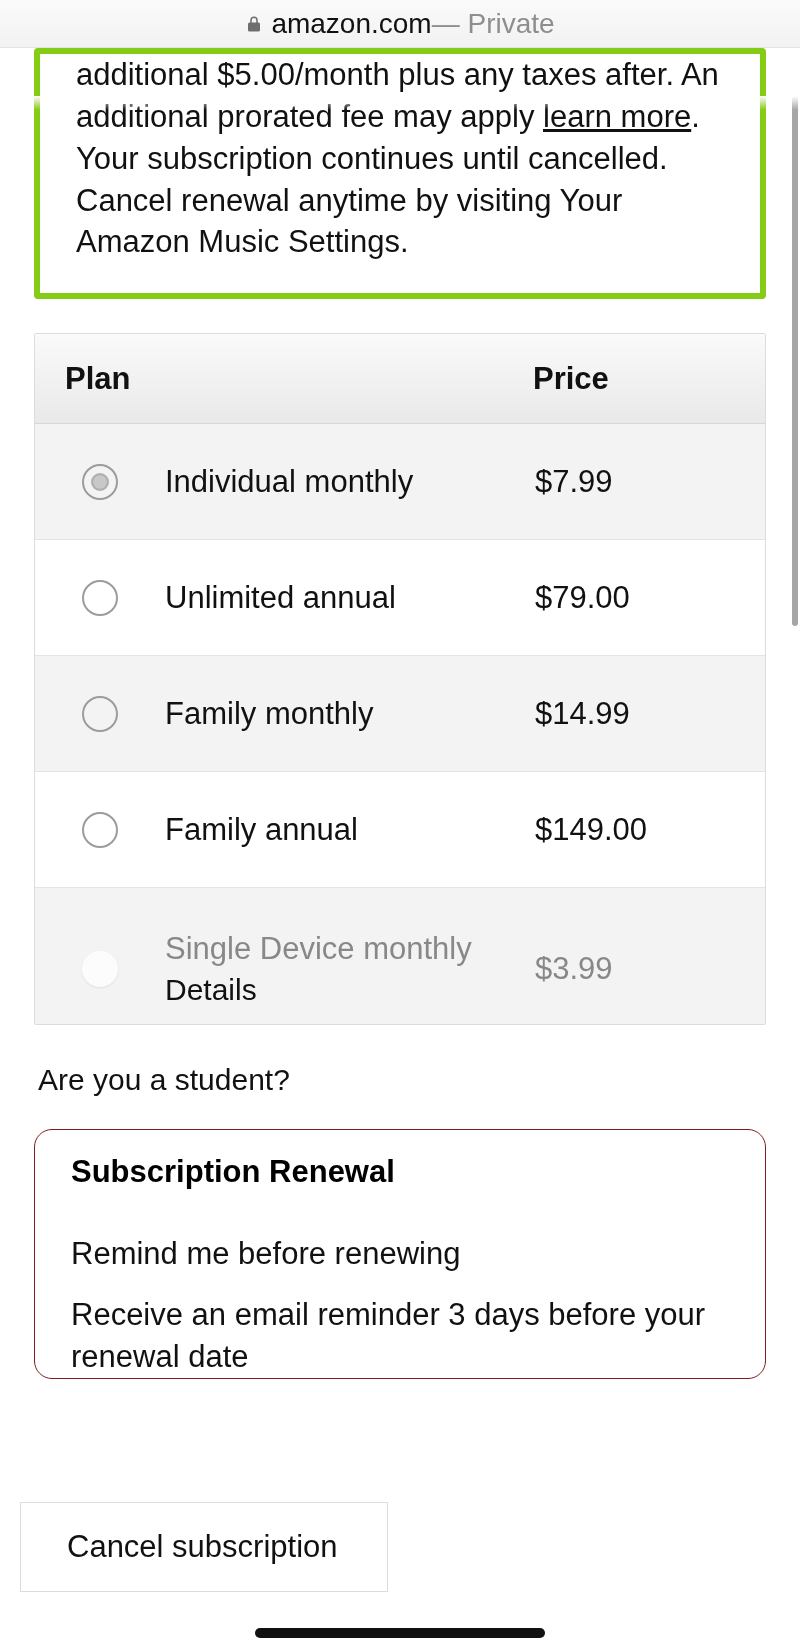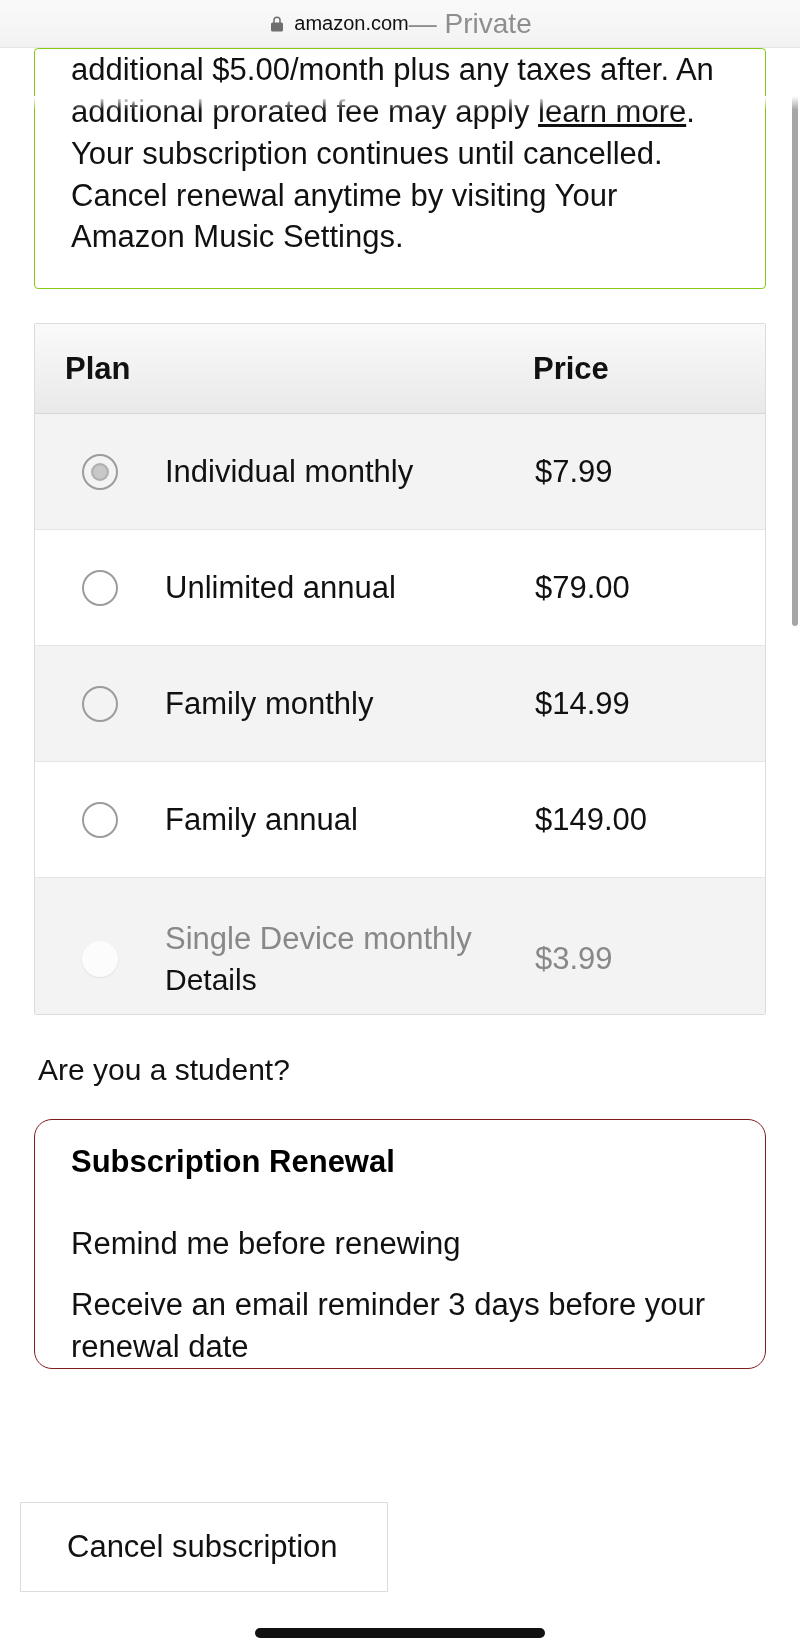--- a/index.html
+++ b/index.html
@@ -1,22 +1,22 @@
 <!DOCTYPE html>
 <html><head>
   <meta charset="utf-8">
   <style>
     * { margin: 0; padding: 0; box-sizing: border-box; }
     html, body { width: 800px; height: 1652px; background: #fff; font-family: -apple-system, "Helvetica Neue", Arial, sans-serif; overflow: hidden; }
     .browser-bar { position: fixed; top: 0; left: 0; right: 0; height: 48px; display: flex; align-items: center; justify-content: center; background: linear-gradient(#fafafa,#f2f2f2); border-bottom: 1px solid #e5e5e5; z-index: 100; }
     .lock-icon { width: 18px; height: 18px; fill: #6e6e6e; margin-right: 8px; }
-    .addr-domain { color: #111; font-size: 20px; }
+    .addr-domain { color: #111; font-size: 28px; }
     .addr-private { color: #8e8e8e; font-size: 28px; }
     .content { position: absolute; top: 48px; left: 0; right: 0; bottom: 0; padding: 0 2px; }
-    .info-card { margin: 0 32px; border: 1px solid #84cc16; border-radius: 4px; background: #fff; padding: 0 36px 30px 36px; }
+    .info-card { margin: 0 32px; border: 6px solid #84cc16; border-radius: 4px; background: #fff; padding: 0 36px 30px 36px; }
     .info-text { font-size: 31px; line-height: 1.35; color: #111; }
     .info-link { color: #111; text-decoration: underline; }
     .table-wrap { margin: 34px 32px 0 32px; border: 1px solid #dcdcdc; border-radius: 2px; font-size: 31px; }
     .table-head { display: flex; height: 90px; align-items: center; background: linear-gradient(#fafafa,#e9e9e9); border-bottom: 1px solid #d6d6d6; font-weight: 700; color: #111; }
     .col-plan-head { padding-left: 30px; width: 498px; }
     .col-price-head { flex: 1; }
     .plan-row { display: flex; align-items: center; height: 116px; border-bottom: 1px solid #e4e4e4; background: #fff; }
     .plan-row.alt { background: #f3f3f3; }
     .plan-row.disabled { background: #f3f3f3; align-items: flex-start; padding-top: 26px; height: 136px; }
     .radio-cell { width: 130px; display: flex; justify-content: center; }

